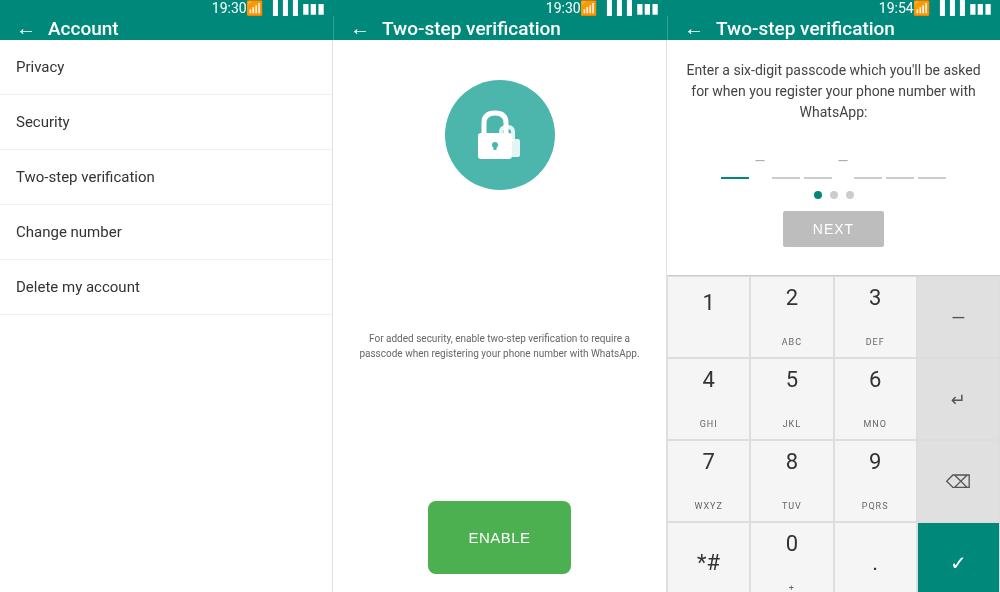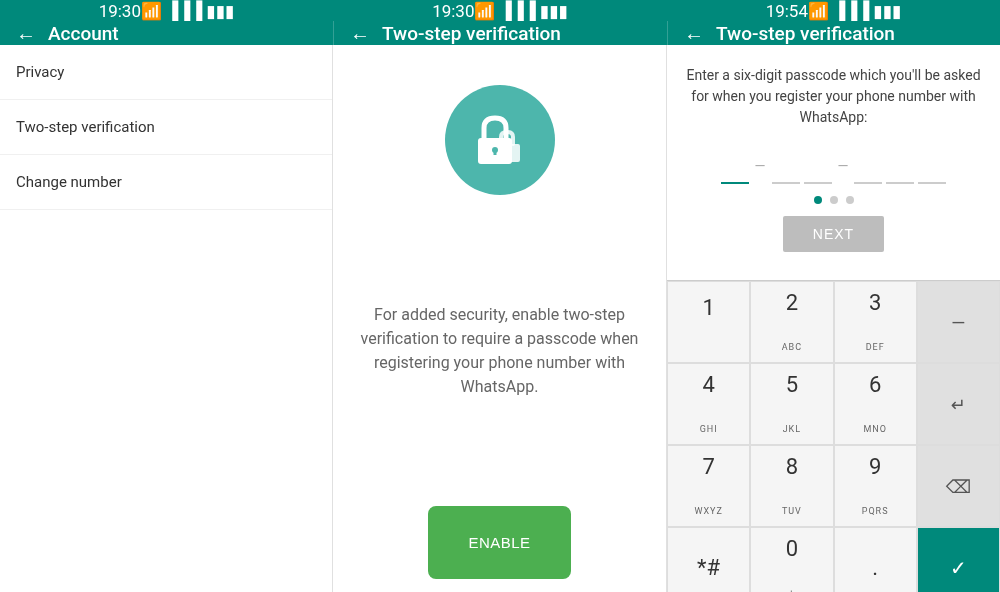--- a/index.html
+++ b/index.html
@@ -1,20 +1,20 @@
 <!DOCTYPE html>
 <html><head>
   <meta charset="utf-8">
   <style>
     * { margin: 0; padding: 0; box-sizing: border-box; }
     body { width: 1000px; height: 592px; overflow: hidden; font-family: 'Roboto', Arial, sans-serif; display: flex; flex-direction: column; }
 
     
     .status-bars { display: flex; height: 22px; }
-    .status-bar { display: flex; align-items: center; justify-content: center; padding: 0 8px; font-size: 17px; color: white; }
+    .status-bar { display: flex; align-items: center; justify-content: flex-end; padding: 0 8px; font-size: 14px; color: white; }
     .status-bar-left { width: 333px; background: #00897B; }
     .status-bar-mid { width: 334px; background: #00897B; }
     .status-bar-right { width: 333px; background: #00897B; }
     .status-icons { display: flex; gap: 4px; align-items: center; }
 
     
     .app-bars { display: flex; height: 52px; }
     .app-bar { display: flex; align-items: center; padding: 0 16px; gap: 12px; }
     .app-bar-left { width: 333px; background: #00897B; }
     .app-bar-mid { width: 334px; background: #00897B; border-left: 1px solid rgba(255,255,255,0.2); }
@@ -25,21 +25,21 @@
     
     .main { display: flex; flex: 1; }
 
     
     .panel-left { width: 333px; background: white; border-right: 1px solid #e0e0e0; }
     .menu-item { padding: 18px 16px; border-bottom: 1px solid #f0f0f0; cursor: pointer; font-size: 15px; color: #333; }
 
     
     .panel-mid { width: 334px; background: white; border-right: 1px solid #e0e0e0; display: flex; flex-direction: column; align-items: center; justify-content: space-between; padding: 20px 16px 30px; }
     .lock-icon-circle { width: 110px; height: 110px; border-radius: 50%; background: #4DB6AC; display: flex; align-items: center; justify-content: center; margin-top: 20px; }
-    .verification-desc { text-align: center; font-size: 16px; color: #666; line-height: 1.5; }
+    .verification-desc { text-align: center; font-size: 10px; color: #666; line-height: 1.5; }
     .enable-btn { background: #4CAF50; color: white; border: none; border-radius: 8px; padding: 28px 40px; font-size: 15px; cursor: pointer; font-weight: 500; letter-spacing: 0.5px; }
 
     
     .panel-right { width: 333px; background: white; display: flex; flex-direction: column; }
     .passcode-section { padding: 20px 16px; text-align: center; flex: 1; }
     .passcode-desc { font-size: 14px; color: #444; line-height: 1.5; margin-bottom: 20px; }
     .passcode-input-row { display: flex; align-items: center; justify-content: center; gap: 4px; margin: 10px 0; }
     .passcode-digit { width: 28px; height: 36px; border: none; border-bottom: 2px solid #ccc; text-align: center; font-size: 18px; outline: none; background: transparent; }
     .passcode-digit:first-child { border-bottom-color: #00897B; }
     .passcode-separator { color: #aaa; font-size: 14px; margin: 0 2px; }
@@ -102,22 +102,24 @@
   <div class="app-bar app-bar-right">
     <span class="back-arrow">←</span>
     <span class="app-bar-title">Two-step verification</span>
   </div>
 </div>
 
 <div class="main">
 
   <div class="panel-left">
     <div class="menu-item">Privacy</div>
+    <div class="menu-item">Security</div>
     <div class="menu-item">Two-step verification</div>
     <div class="menu-item">Change number</div>
+    <div class="menu-item">Delete my account</div>
   </div>
 
   <div class="panel-mid">
     <div>
       <div class="lock-icon-circle">
         <svg width="60" height="60" viewBox="0 0 60 60" fill="white">
 
           <rect x="8" y="28" width="34" height="26" rx="3" ry="3"></rect>
 
           <path d="M14 28 L14 18 Q14 8 25 8 Q36 8 36 18 L36 28" fill="none" stroke="white" stroke-width="5" stroke-linecap="round"></path>

